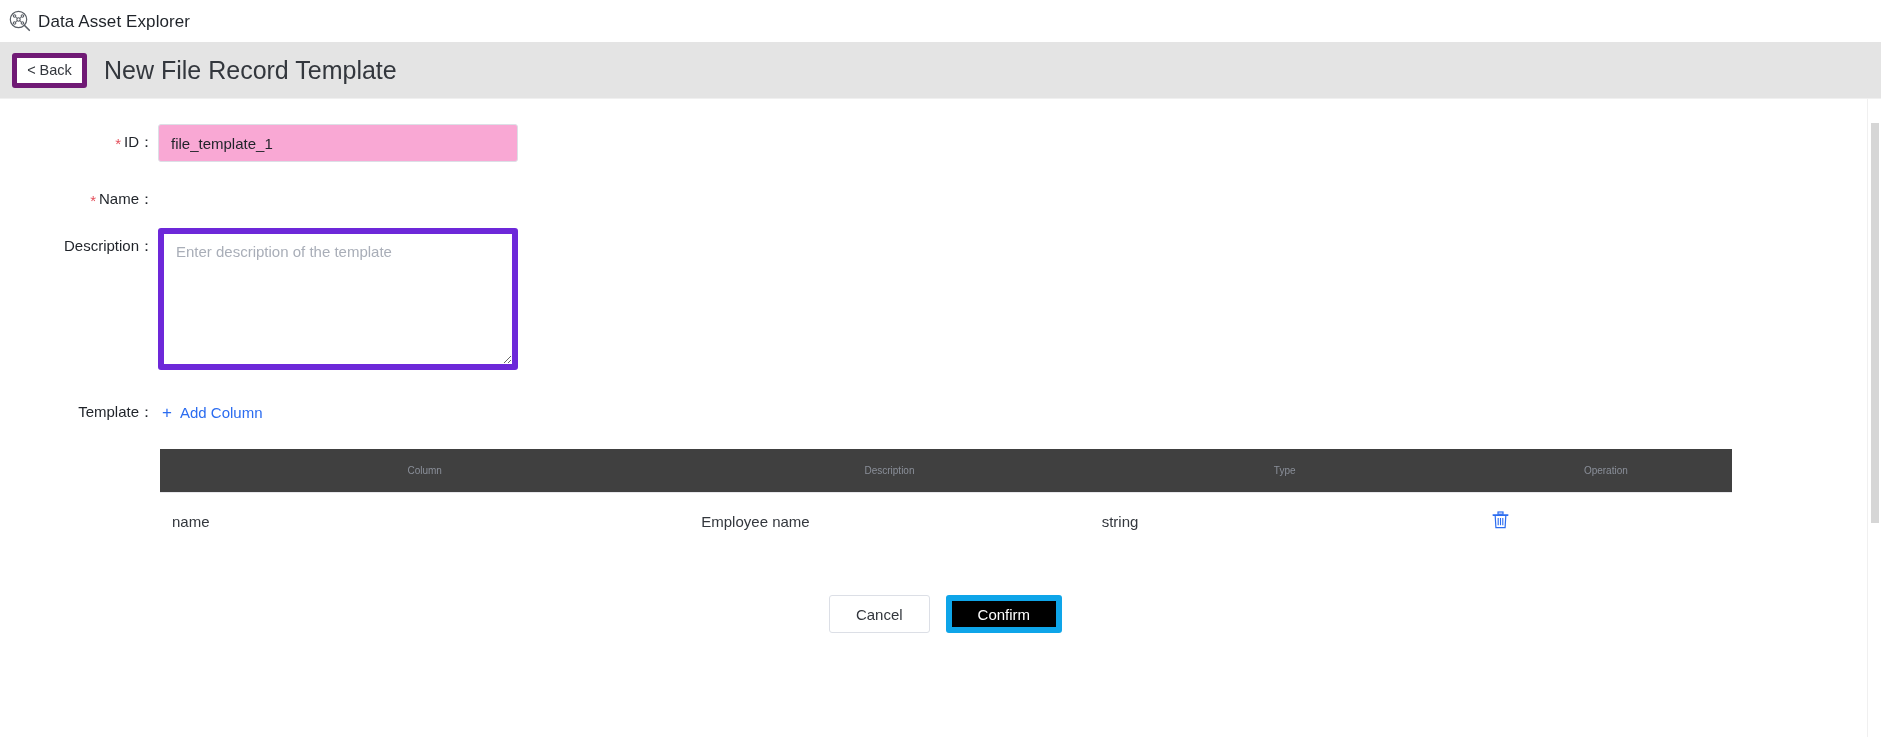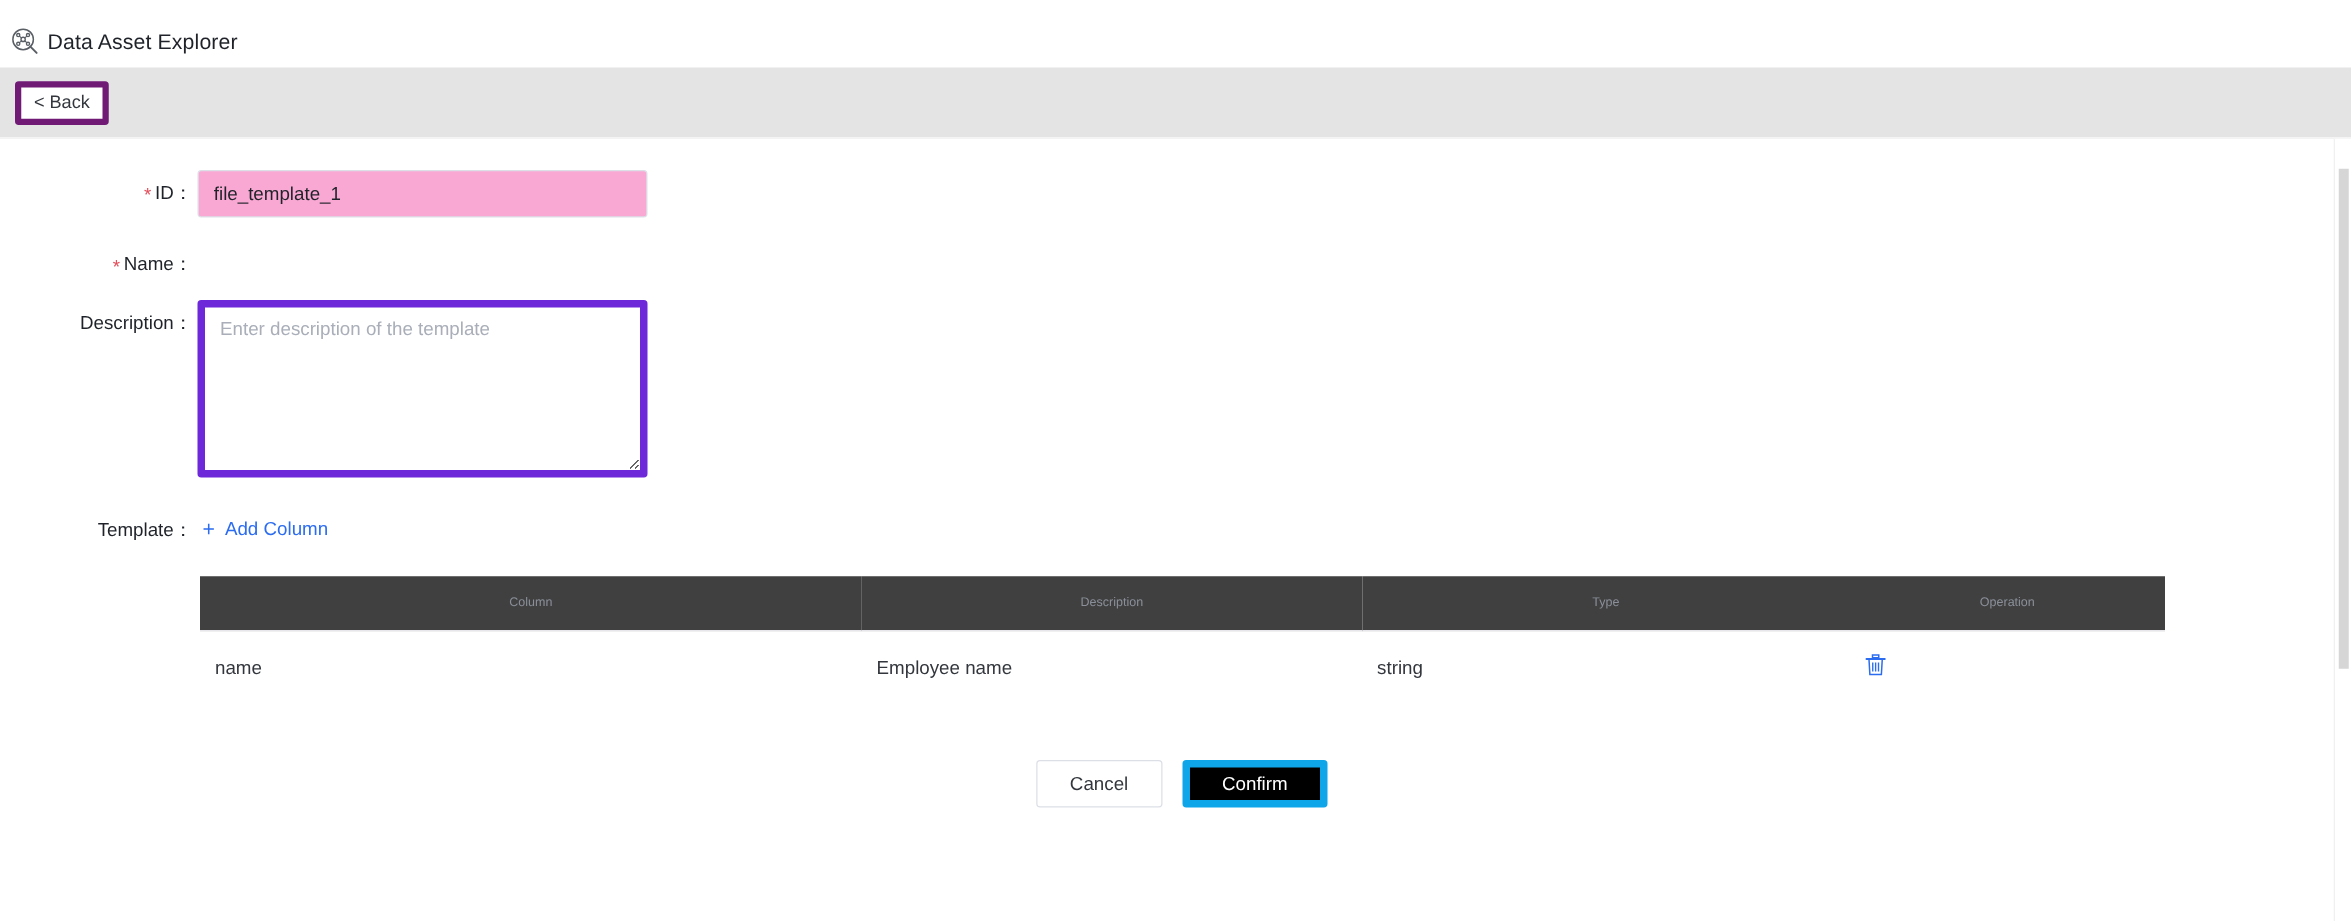--- a/index.html
+++ b/index.html
@@ -16,21 +16,20 @@
   }
 
   
   .appbar {
     height: 42px;
     background: #ffffff;
     display: flex;
     align-items: center;
     padding-left: 8px;
     box-sizing: border-box;
-    margin-top: 12px;
   }
   .app-logo {
     width: 24px;
     height: 24px;
     flex: 0 0 auto;
     display: block;
     margin-right: 6px;
   }
   .app-title {
     font-size: 17px;
@@ -279,20 +278,21 @@
       <line x1="13.5" y1="7.9" x2="11.6" y2="9.5" stroke="#5a5f66" stroke-width="1"></line>
       <line x1="7.5" y1="13.1" x2="9.4" y2="11.6" stroke="#5a5f66" stroke-width="1"></line>
       <line x1="13.5" y1="13.1" x2="11.6" y2="11.6" stroke="#5a5f66" stroke-width="1"></line>
     </svg>
   </span>
   <span class="app-title">Data Asset Explorer</span>
 </div>
 
 <div class="pageheader">
   <button class="back-btn">&lt; Back</button>
+  <div class="page-title">New File Record Template</div>
 </div>
 
 <div class="content-wrap">
   <div class="content">
 
     <div class="form-row">
       <div class="form-label"><span class="req-star">*</span><span>ID：</span></div>
       <div class="field-col">
         <input class="text-input" type="text" value="file_template_1" style="">
       </div>

